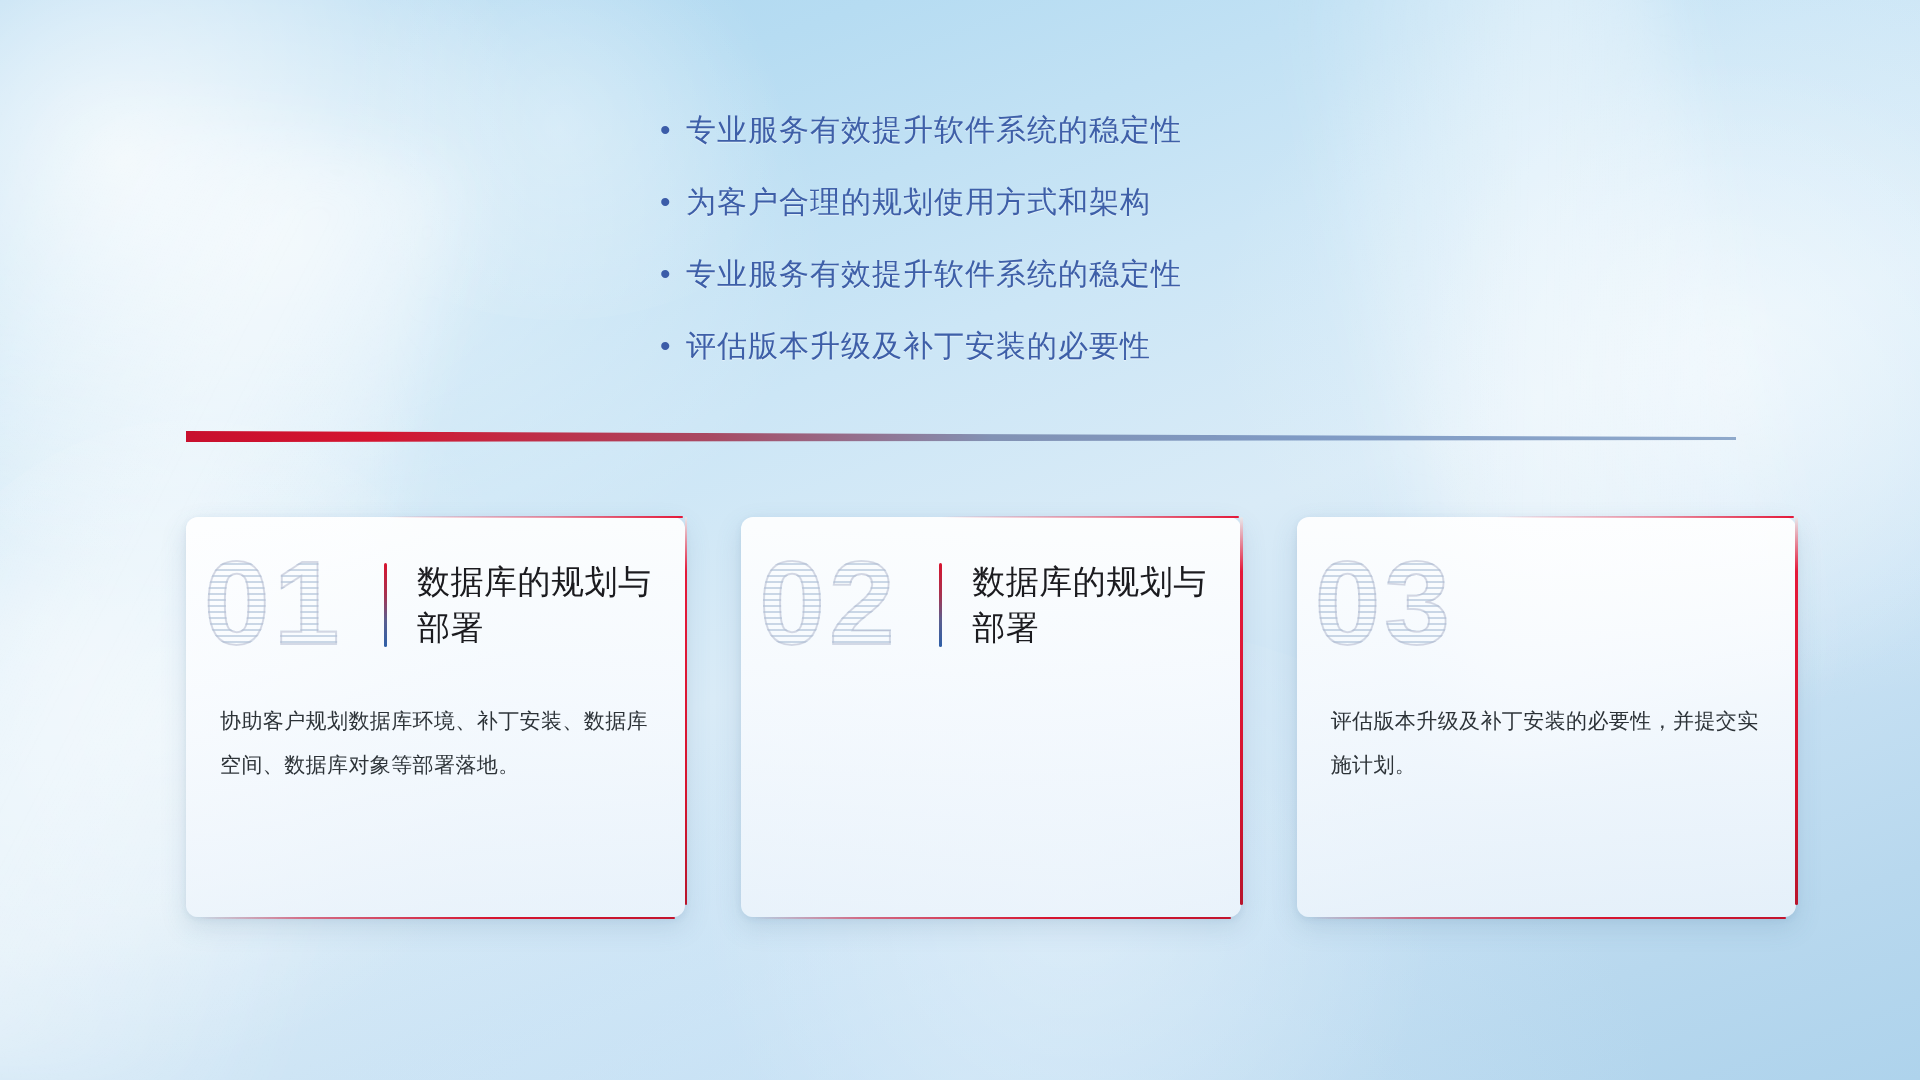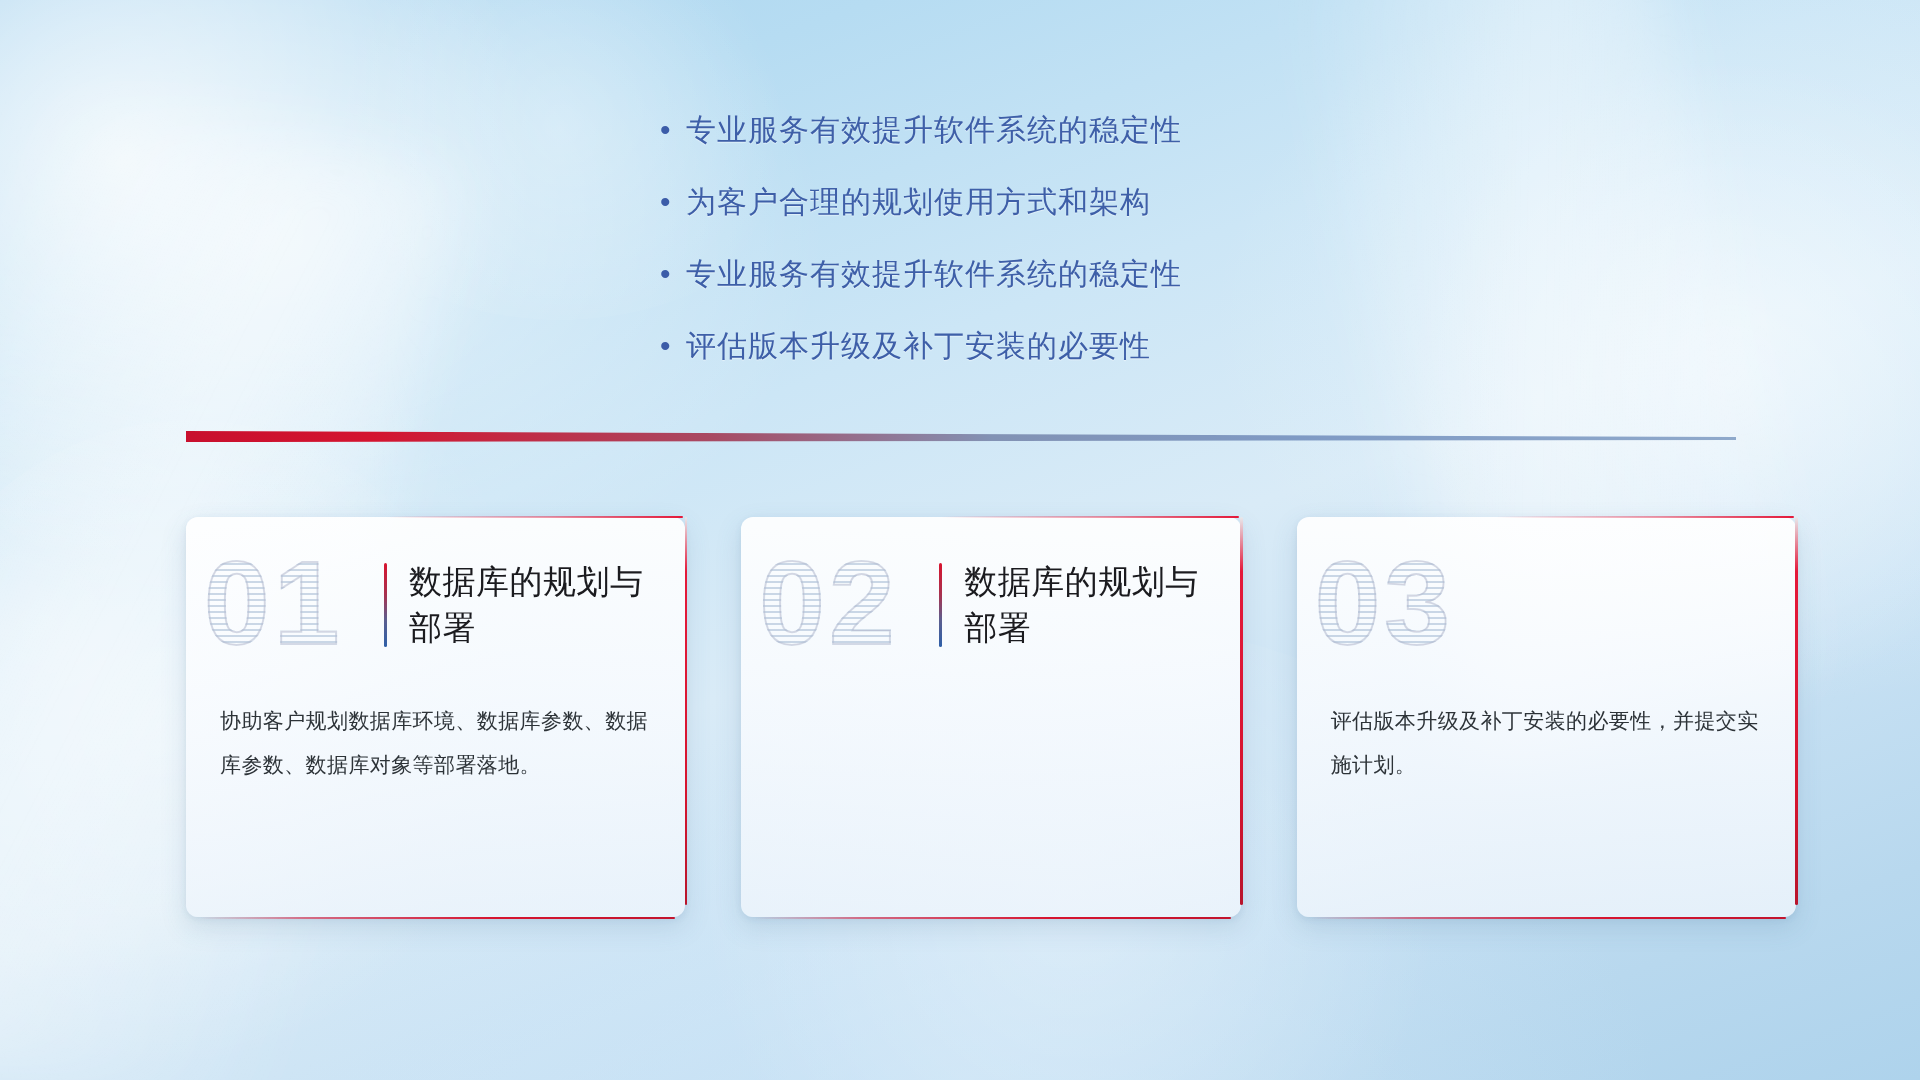--- a/index.html
+++ b/index.html
@@ -142,21 +142,21 @@
     color: transparent;
     -webkit-text-stroke: 1px rgba(200,60,80,0.18);
     opacity: .5;
     user-select: none;
   }
   .head-right {
     position: relative;
     margin-left: 176px;
     display: flex;
     align-items: center;
-    gap: 22px;
+    gap: 30px;
   }
   .vbar {
     width: 3px; height: 84px;
     border-radius: 2px;
     background: linear-gradient(180deg, #d8142f 0%, #a8324f 38%, #5b5e8f 68%, #2e5fa8 100%);
     flex: 0 0 3px;
   }
   .card-title {
     font-size: 33px;
     line-height: 46px;
@@ -228,21 +228,21 @@
       <span class="edge-r"></span>
       <span class="edge-b"></span>
       <div class="card-head">
         <span class="wm-shadow">01</span>
         <span class="wm">01</span>
         <div class="head-right">
           <span class="vbar"></span>
           <span class="card-title">数据库的规划与部署</span>
         </div>
       </div>
-      <div class="card-body">协助客户规划数据库环境、数据库参数、数据库参数、数据库对象等部署落地。</div>
+      <div class="card-body">协助客户规划数据库环境、补丁安装、数据库空间、数据库对象等部署落地。</div>
     </div>
 
     <div class="card">
       <span class="edge-t"></span>
       <span class="edge-r"></span>
       <span class="edge-b"></span>
       <div class="card-head">
         <span class="wm-shadow">02</span>
         <span class="wm">02</span>
         <div class="head-right">

